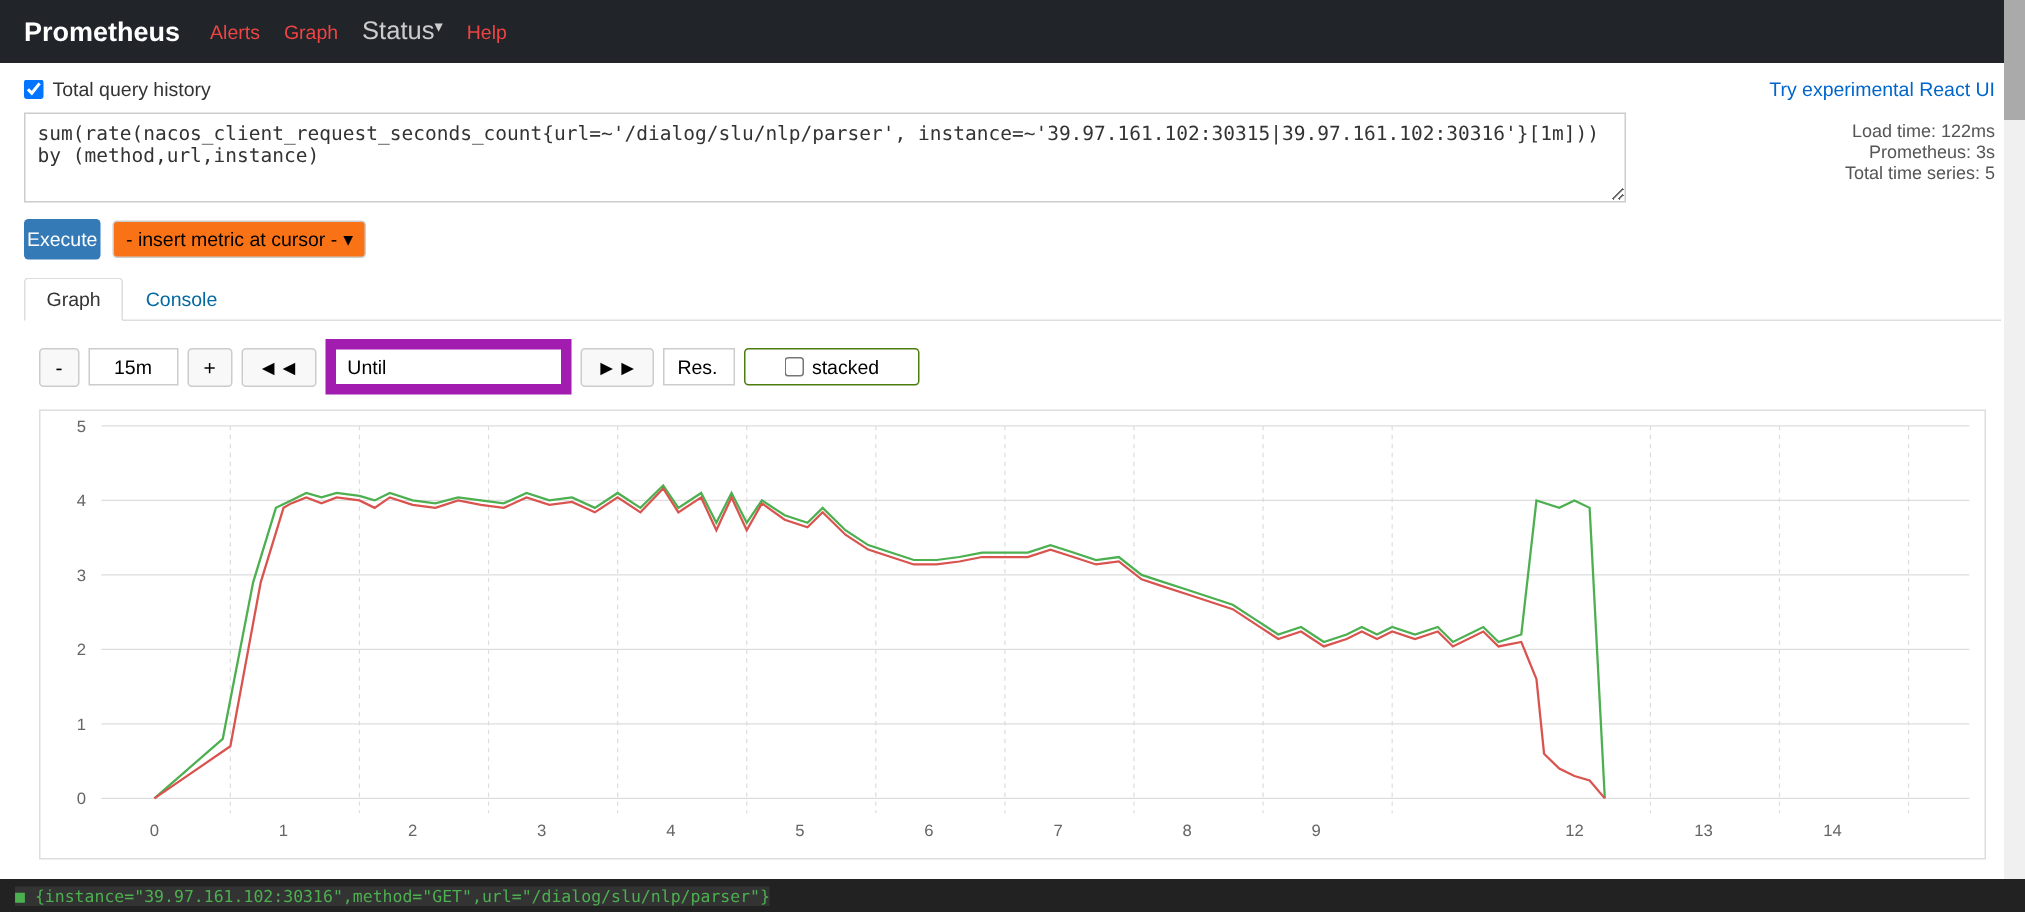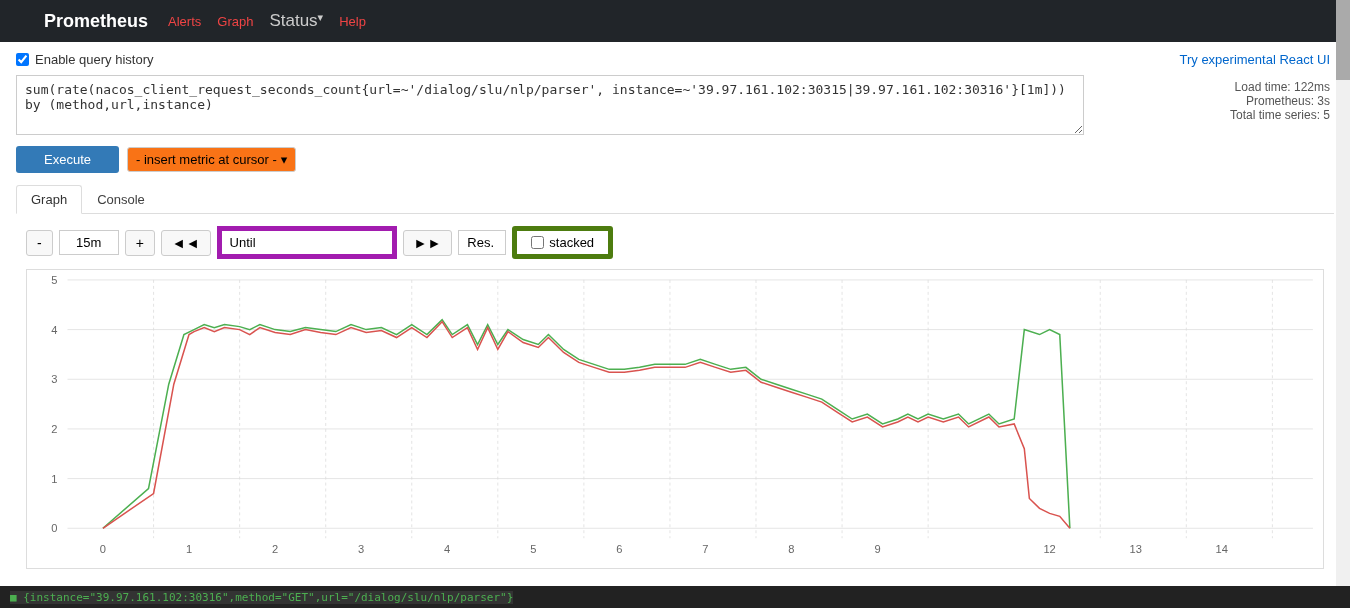--- a/index.html
+++ b/index.html
@@ -12,21 +12,20 @@
       display: flex;
       align-items: center;
       padding: 0 16px;
       height: 42px;
     }
     .navbar-brand {
       font-size: 18px;
       font-weight: bold;
       color: #fff;
       margin-right: 20px;
-      margin-left: 28px;
     }
     .nav-link {
       color: #ef4444;
       text-decoration: none;
       margin-right: 16px;
       font-size: 13px;
       cursor: pointer;
     }
     .nav-dropdown {
       display: flex;
@@ -99,21 +98,21 @@
     .execute-row {
       display: flex;
       align-items: center;
       margin-top: 8px;
       gap: 8px;
     }
     .btn-execute {
       background: #337ab7;
       color: #fff;
       border: none;
-      padding: 6px 28px;
+      padding: 6px 2px;
       font-size: 13px;
       cursor: pointer;
       border-radius: 3px;
     }
 
     .insert-metric-select {
       display: flex;
       align-items: center;
       border: 1px solid #ccc;
       border-radius: 3px;
@@ -128,21 +127,21 @@
     .tabs {
       display: flex;
       border-bottom: 1px solid #ddd;
       margin-top: 12px;
       margin-bottom: 12px;
     }
     .tab {
       padding: 6px 14px;
       cursor: pointer;
       font-size: 13px;
-      color: #404040;
+      color: #0369a1;
       border: 1px solid transparent;
       margin-bottom: -1px;
     }
     .tab.active {
       color: #333;
       border: 1px solid #ddd;
       border-bottom-color: #fff;
       background: #fff;
       border-radius: 3px 3px 0 0;
     }
@@ -164,38 +163,38 @@
       border-radius: 3px;
     }
     .ctrl-input {
       border: 1px solid #ccc;
       padding: 4px 8px;
       font-size: 13px;
       width: 60px;
       text-align: center;
     }
     .ctrl-until {
-      border: 5px solid #a21caf;
+      border: 7px solid #a21caf;
       padding: 4px 8px;
       font-size: 13px;
-      width: 180px;
+      width: 164px;
     }
     .ctrl-res {
       border: 1px solid #ccc;
       padding: 4px 8px;
       font-size: 13px;
       width: 48px;
       text-align: center;
     }
     .stacked-label {
       display: flex;
       align-items: center;
       gap: 5px;
-      border: 5px solid #4d7c0f;
-      padding: 4px 14px;
+      border: 1px solid #4d7c0f;
+      padding: 4px 26px;
       border-radius: 3px;
       cursor: pointer;
       font-size: 13px;
     }
 
     
     .chart-container {
       margin: 0 10px;
       border: 1px solid #ddd;
       position: relative;
@@ -260,21 +259,21 @@
 </nav>
 
 <div class="main-content">
 
   
   <a class="top-right-link">Try experimental React UI</a>
 
   
   <div class="query-history-row">
     <input type="checkbox" class="query-history-checkbox" checked="" style="">
-    <label class="query-history-label">Enable query history</label>
+    <label class="query-history-label">Total query history</label>
   </div>
 
   
   <div class="stats-info">
     <div>Load time: 122ms</div>
     <div>Prometheus: 3s</div>
     <div>Total time series: 5</div>
   </div>
 
   

